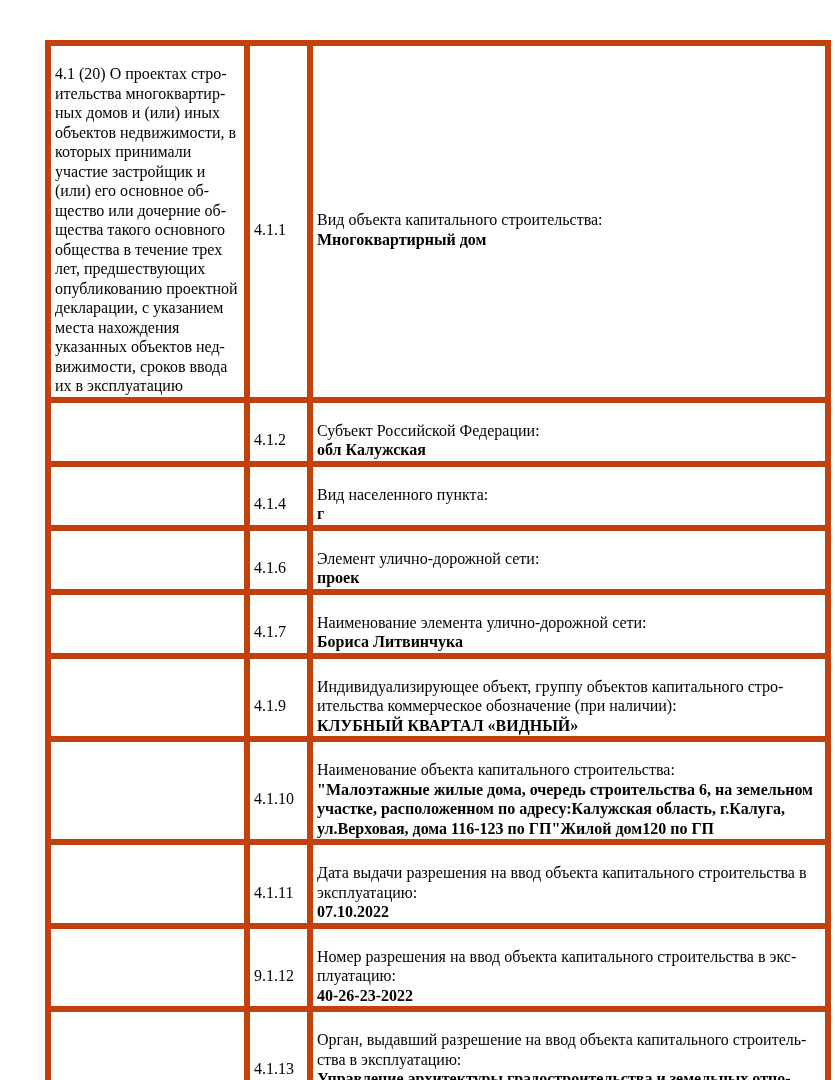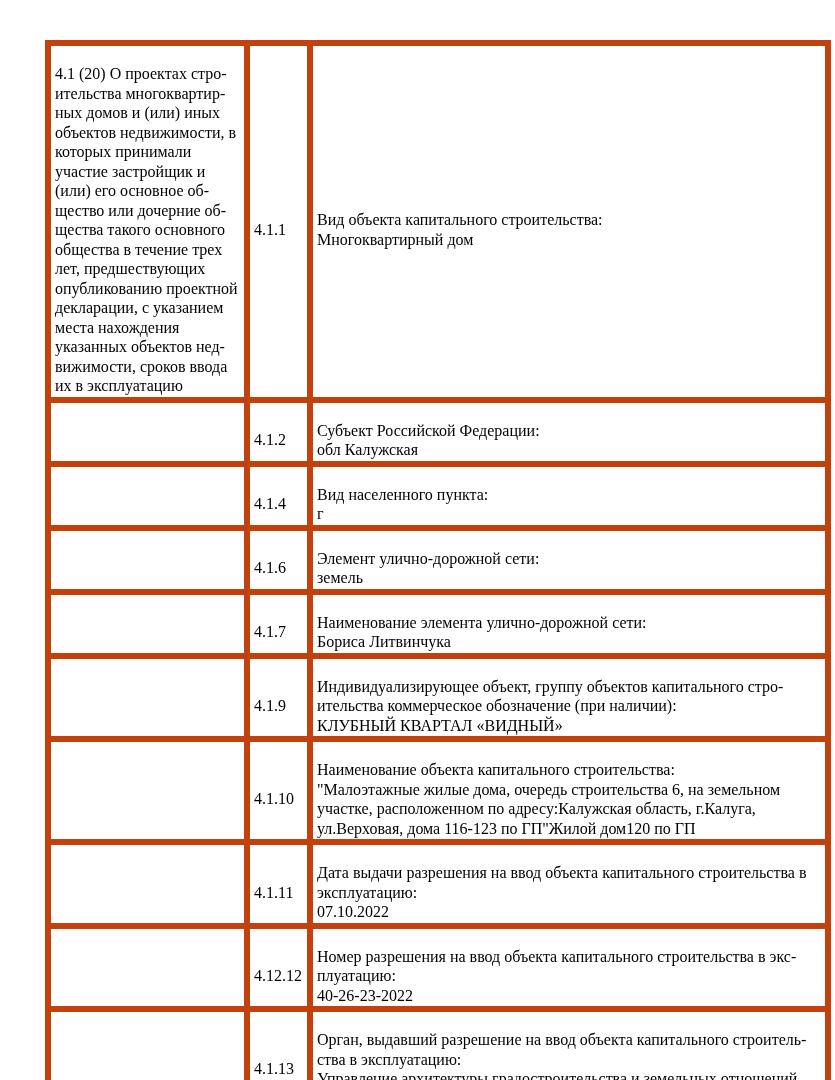--- a/index.html
+++ b/index.html
@@ -42,21 +42,21 @@
     width: 50px;
     padding-left: 3px;
   }
   td.c3 {
     width: 505px;
   }
   .field-label {
     font-weight: normal;
   }
   .field-value {
-    font-weight: normal;
+    font-weight: bold;
   }
   .value-line {
     font-weight: normal;
   }
   .value-line .field-value {
     font-weight: bold;
   }
 </style>
 </head>
 <body>
@@ -86,21 +86,21 @@
         <td class="c3">
           <div class="field-label">Вид населенного пункта:</div>
           <div class="field-value">г</div>
         </td>
       </tr>
       <tr style="height:40px;">
         <td class="c1"></td>
         <td class="c2">4.1.6</td>
         <td class="c3">
           <div class="field-label">Элемент улично-дорожной сети:</div>
-          <div class="field-value">земель</div>
+          <div class="field-value">проек</div>
         </td>
       </tr>
       <tr style="height:39px;margin-top:48px;">
         <td class="c1"></td>
         <td class="c2">4.1.7</td>
         <td class="c3">
           <div class="field-label">Наименование элемента улично-дорожной сети:</div>
           <div class="field-value">Бориса Литвинчука</div>
         </td>
       </tr>
@@ -123,21 +123,21 @@
       <tr style="height:59px;">
         <td class="c1"></td>
         <td class="c2">4.1.11</td>
         <td class="c3">
           <div class="field-label">Дата выдачи разрешения на ввод объекта капитального строительства в эксплуатацию:</div>
           <div class="field-value">07.10.2022</div>
         </td>
       </tr>
       <tr style="height:60px;">
         <td class="c1"></td>
-        <td class="c2">4.12.12</td>
+        <td class="c2">9.1.12</td>
         <td class="c3">
           <div class="field-label">Номер разрешения на ввод объекта капитального строительства в экс­плуатацию:</div>
           <div class="field-value">40-26-23-2022</div>
         </td>
       </tr>
       <tr style="height:65px;">
         <td class="c1"></td>
         <td class="c2">4.1.13</td>
         <td class="c3">
           <div class="field-label">Орган, выдавший разрешение на ввод объекта капитального строитель­ства в эксплуатацию:</div>

